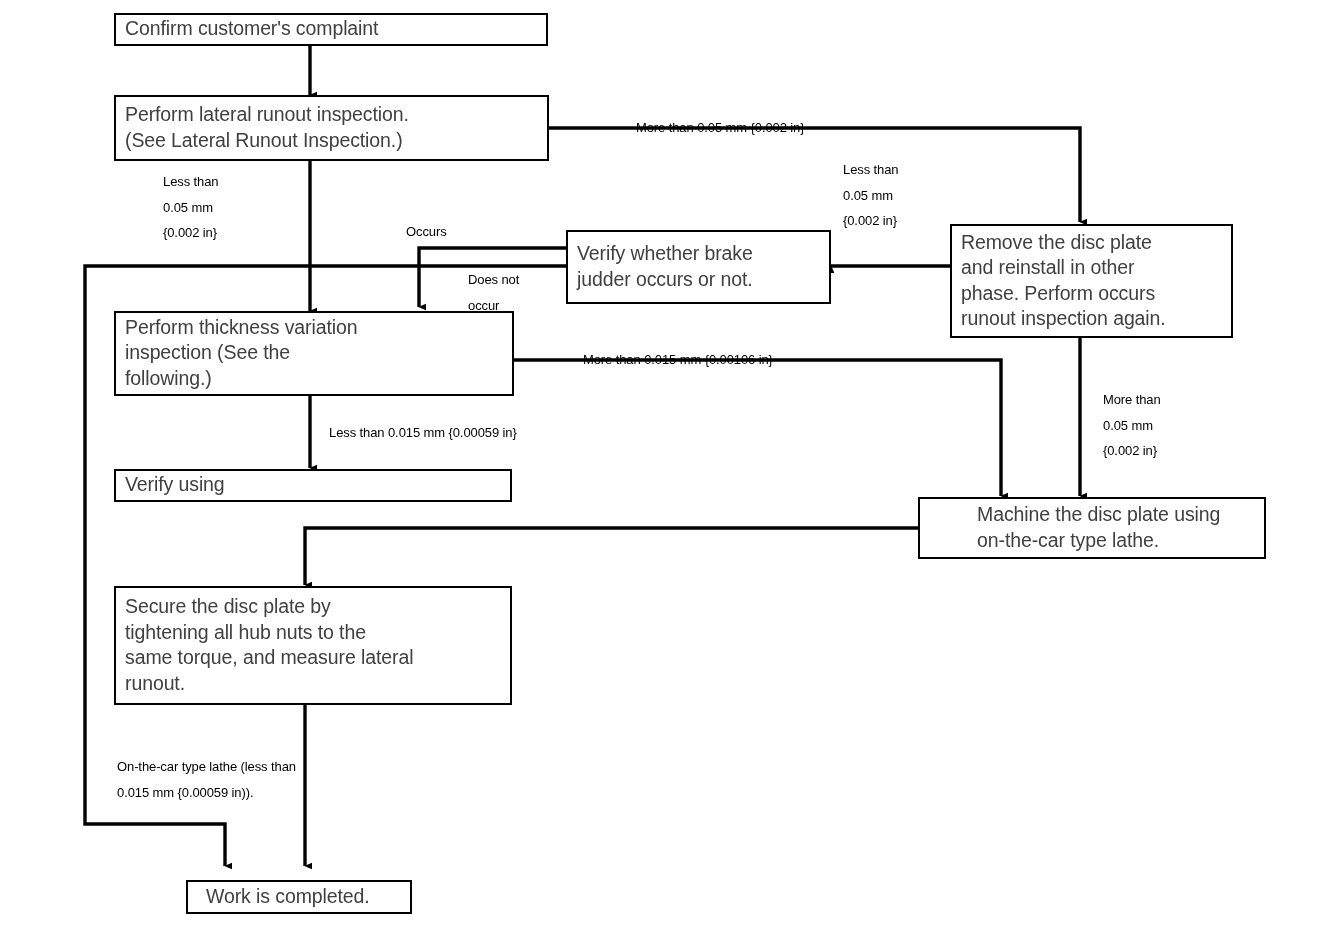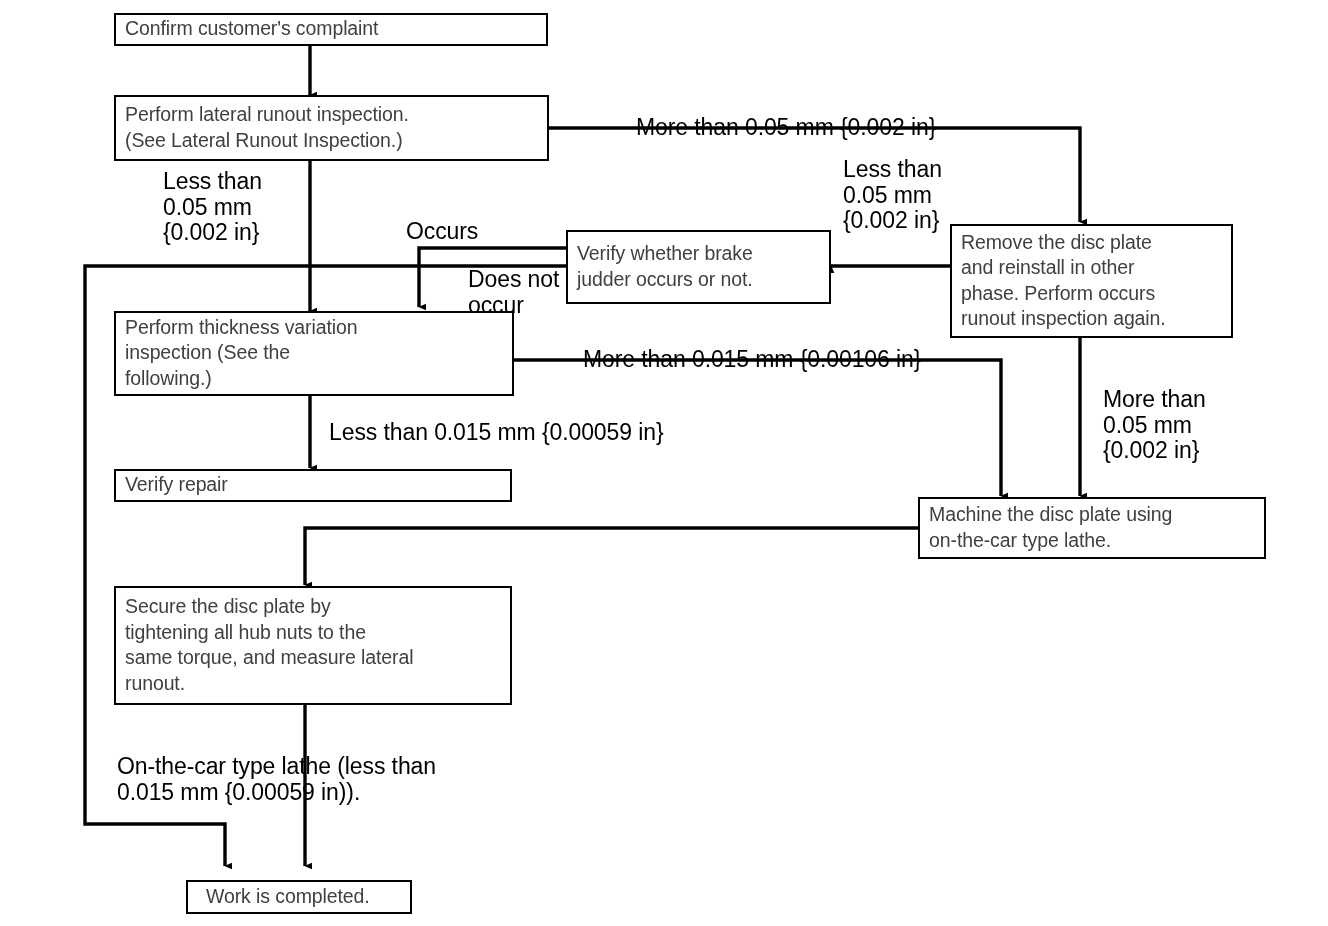--- a/index.html
+++ b/index.html
@@ -4,21 +4,21 @@
 <style>
   html,body{margin:0;padding:0;background:#ffffff;}
   body{width:1328px;height:926px;overflow:hidden;
        font-family:"Liberation Sans","DejaVu Sans",sans-serif;}
   #stage{position:relative;width:1328px;height:926px;background:#fff;}
   svg#wires{position:absolute;left:0;top:0;width:1328px;height:926px;}
   .node{position:absolute;box-sizing:border-box;border:2px solid #000;background:#fff;
         color:#404040;display:flex;align-items:center;}
   .node .txt{padding:3px 8px 4px 9px;font-size:19.5px;line-height:25.5px;white-space:pre-line;
              letter-spacing:-0.1px;}
-  .edge-label{position:absolute;color:#000;font-size:23px;line-height:25.5px;
+  .edge-label{position:absolute;color:#000;font-size:13px;line-height:25.5px;
               white-space:pre-line;letter-spacing:-0.1px;background:transparent;}
 </style>
 </head>
 <body>
 
 <div id="stage">
 
   <svg id="wires" viewBox="0 0 1328 926" xmlns="http://www.w3.org/2000/svg">
     <defs>
       <marker id="ah" viewBox="0 0 12 12" refX="6" refY="10.5" markerWidth="8.5" markerHeight="8.5" orient="auto-start-reverse" markerUnits="userSpaceOnUse">
@@ -72,24 +72,24 @@
 runout inspection again.</span>
   </div>
 
   <div class="node" style="left:114px;top:311px;width:400px;height:85px;">
     <span class="txt">Perform thickness variation
 inspection (See the
 following.)</span>
   </div>
 
   <div class="node" style="left:114px;top:469px;width:398px;height:33px;">
-    <span class="txt">Verify repair</span>
+    <span class="txt">Verify using</span>
   </div>
 
-  <div class="node" style="left:918px;top:497px;width:348px;height:62px;">
+  <div class="node" style="left:918px;top:497px;width:348px;height:62px;padding-left:48px;">
     <span class="txt">Machine the disc plate using
 on-the-car type lathe.</span>
   </div>
 
   <div class="node" style="left:114px;top:586px;width:398px;height:119px;">
     <span class="txt">Secure the disc plate by
 tightening all hub nuts to the
 same torque, and measure lateral
 runout.</span>
   </div>

